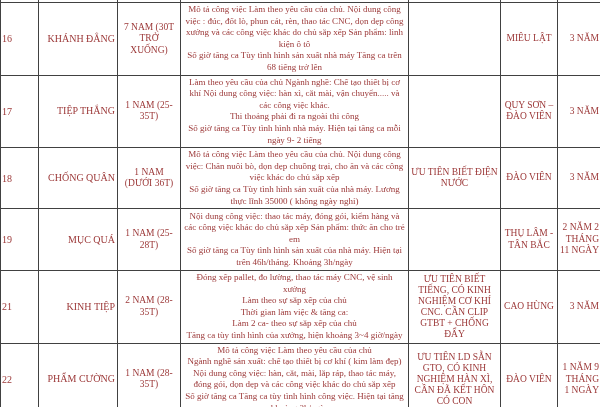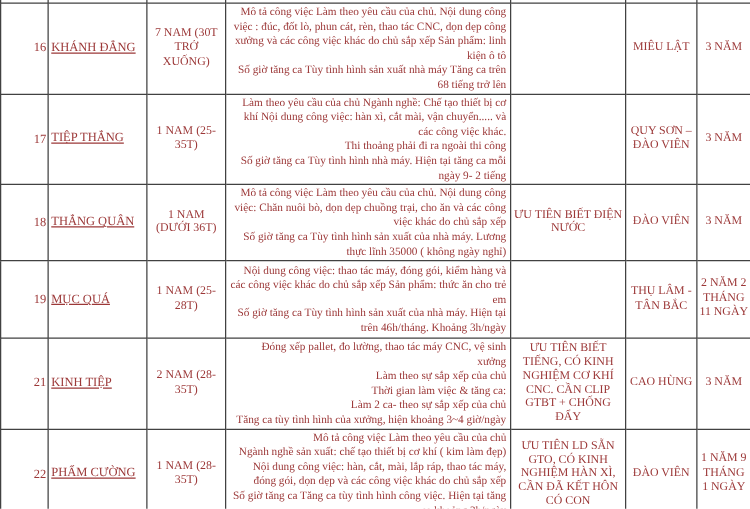--- a/index.html
+++ b/index.html
@@ -17,30 +17,30 @@
     overflow: hidden;
   }
   tr.partial td { height: 2px; border-top: none; padding: 0; }
   tbody tr:nth-child(2) { height: 60px; }
   tbody tr:nth-child(3) { height: 63px; }
   tbody tr:nth-child(4) { height: 60px; }
   tbody tr:nth-child(5) { height: 62px; }
   tbody tr:nth-child(6) { height: 21px; }
   tbody tr:nth-child(7) { height: 72px; }
   tbody tr:nth-child(8) { height: 67px; }
-  .c-no   { text-align: right; font-size: 10px; }
-  .c-name { text-align: left; font-size: 10px; padding: 0 2px; line-height: 12px; text-decoration: underline; }
+  .c-no   { text-align: left; font-size: 10px; }
+  .c-name { text-align: right; font-size: 10px; padding: 0 2px; line-height: 12px; }
   .c-qty  { text-align: center; font-size: 9.5px; padding: 0 3px; line-height: 11.5px; }
   .c-desc {
     font-size: 9px; line-height: 11.6px; padding: 1px 3px;
-    white-space: pre-wrap; text-align: right; font-family: Liberation Serif, serif;
+    white-space: pre-wrap; text-align: center; font-family: Liberation Serif, serif;
   }
   .c-pri  { text-align: center; font-size: 9.5px; line-height: 11px; padding: 0 2px; }
   .c-loc  { text-align: center; font-size: 9.5px; line-height: 11.5px; padding: 0 2px; }
-  .c-dur  { text-align: center; font-size: 9.5px; line-height: 11.5px; padding: 0 1px; }
+  .c-dur  { text-align: right; font-size: 9.5px; line-height: 11.5px; padding: 0 1px; }
 </style>
 </head>
 <body>
 
 <table>
   <colgroup>
     <col style="width:38px">
     <col style="width:79px">
     <col style="width:63px">
     <col style="width:228px">
@@ -74,21 +74,21 @@
     <td class="c-qty">1 NAM (25-35T)</td>
     <td class="c-desc">Làm theo yêu cầu của chủ Ngành nghề: Chế tạo thiết bị cơ khí Nội dung công việc: hàn xì, cắt mài, vận chuyển..... và các công việc khác.
 Thi thoảng phải đi ra ngoài thi công
 Số giờ tăng ca Tùy tình hình nhà máy. Hiện tại tăng ca mỗi ngày 9- 2 tiếng</td>
     <td class="c-pri"></td>
     <td class="c-loc">QUY SƠN – ĐÀO VIÊN</td>
     <td class="c-dur">3 NĂM</td>
   </tr>
       <tr>
     <td class="c-no">18</td>
-    <td class="c-name">THẮNG QUÂN</td>
+    <td class="c-name">CHỐNG QUÂN</td>
     <td class="c-qty">1 NAM (DƯỚI 36T)</td>
     <td class="c-desc">Mô tả công việc Làm theo yêu cầu của chủ. Nội dung công việc: Chăn nuôi bò, dọn dẹp chuồng trại, cho ăn và các công việc khác do chủ sắp xếp
 Số giờ tăng ca Tùy tình hình sản xuất của nhà máy. Lương thực lĩnh 35000 ( không ngày nghỉ)</td>
     <td class="c-pri">ƯU TIÊN BIẾT ĐIỆN NƯỚC</td>
     <td class="c-loc">ĐÀO VIÊN</td>
     <td class="c-dur">3 NĂM</td>
   </tr>
       <tr>
     <td class="c-no">19</td>
     <td class="c-name">MỤC QUÁ</td>

